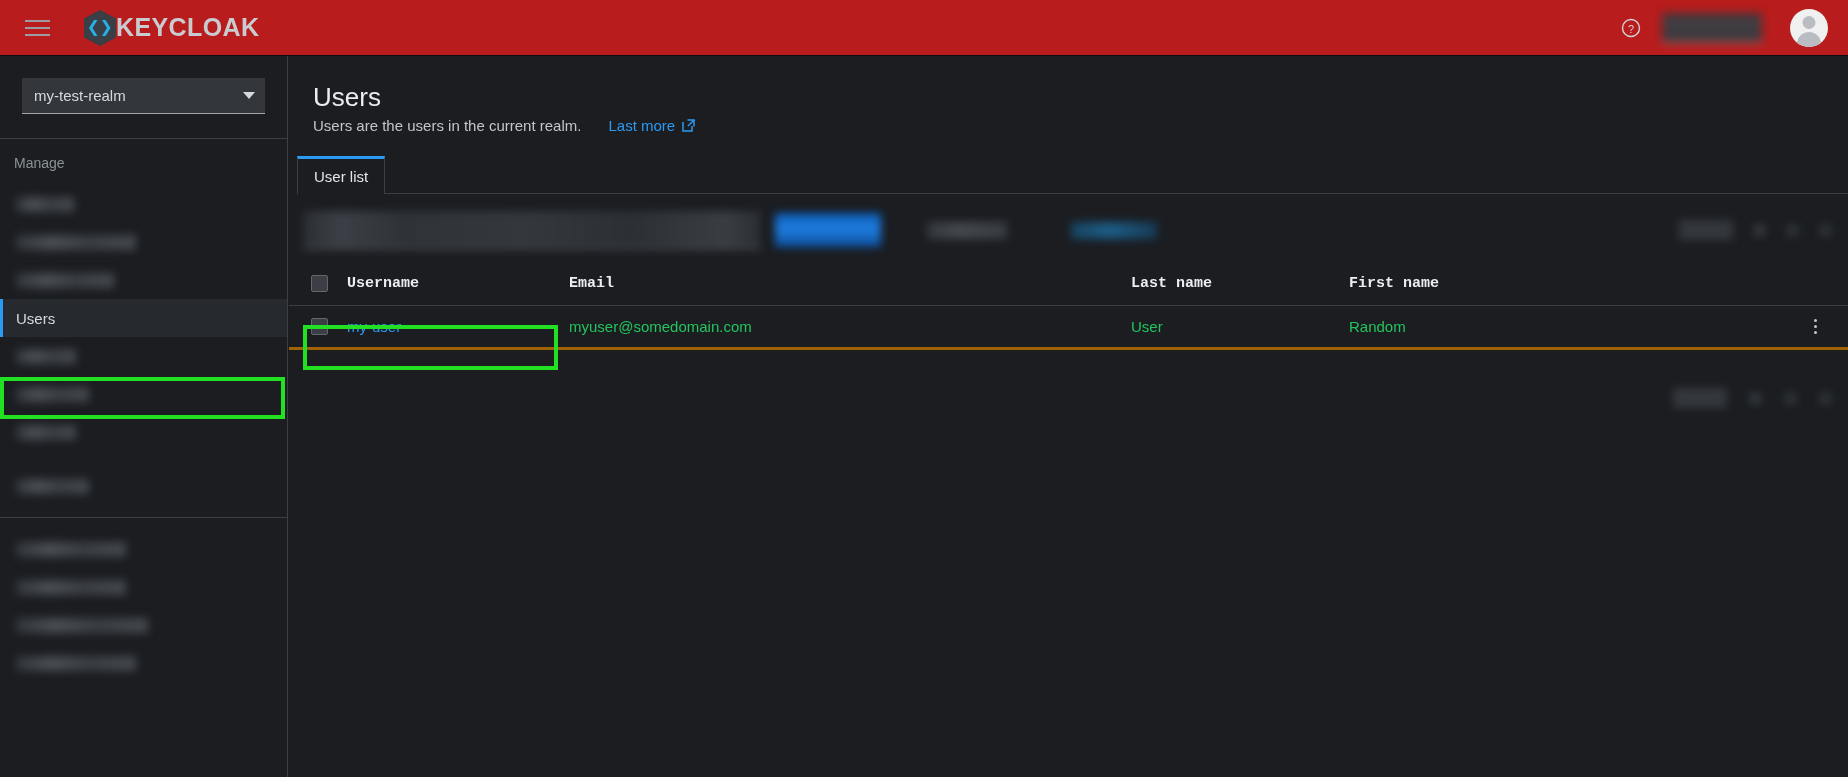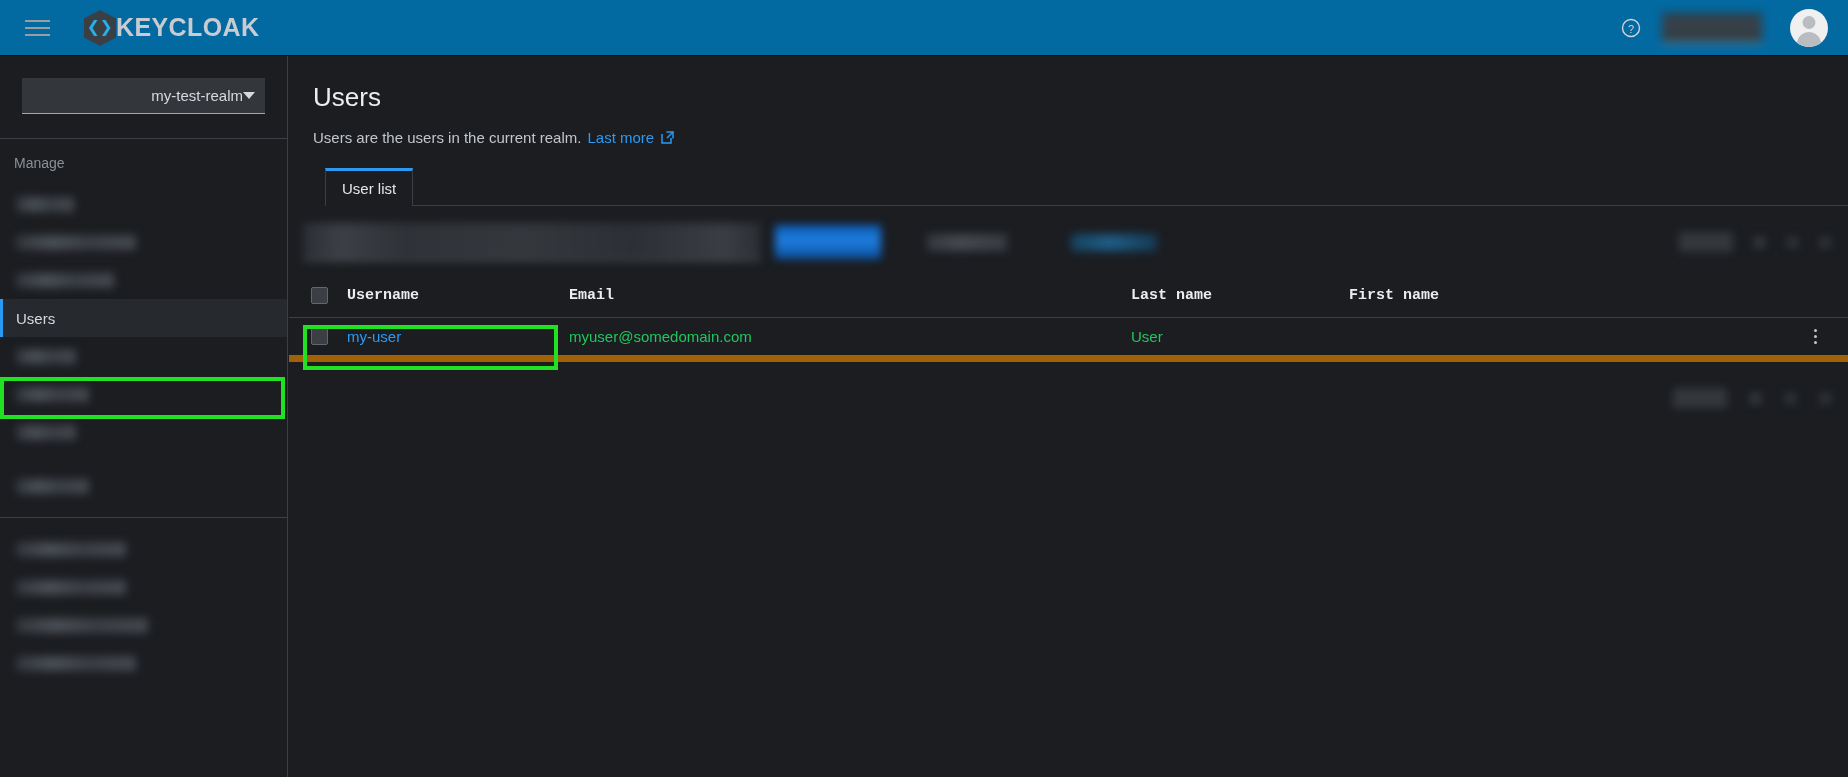--- a/index.html
+++ b/index.html
@@ -7,21 +7,21 @@
     width: 1848px; height: 777px;
     background: #1b1d21;
     font-family: "Liberation Sans", sans-serif;
     overflow: hidden;
   }
 
   
   .masthead {
     position: absolute; top: 0; left: 0;
     width: 1848px; height: 56px;
-    background: #0369a1;
+    background: #b91c1c;
     display: flex; align-items: center;
     border-bottom: 1px solid #0b0c0d;
   }
   .hamburger {
     width: 46px; height: 56px;
     display: flex; flex-direction: column; align-items: center; justify-content: center;
     gap: 5px; cursor: pointer; margin-left: 14px;
   }
   .hamburger span { display: block; width: 25px; height: 2px; background: #9a9ea3; }
 
@@ -66,21 +66,21 @@
   .sidebar {
     position: absolute; top: 56px; left: 0;
     width: 288px; height: 721px;
     background: #1b1d21;
     border-right: 1px solid #3b3f45;
   }
   .realm-select-wrap { padding: 22px 22px 0 22px; }
   .realm-select {
     height: 36px; background: #33373c;
     border-bottom: 1px solid #a2a6ab;
-    display: flex; align-items: center; justify-content: flex-end;
+    display: flex; align-items: center; justify-content: space-between;
     padding: 0 10px 0 12px; cursor: pointer;
   }
   .realm-select-label { color: #d6dadf; font-size: 15px; }
   .caret {
     width: 0; height: 0; border-left: 6px solid transparent;
     border-right: 6px solid transparent; border-top: 7px solid #d6dadf;
   }
   .sidebar-divider { height: 1px; background: #3b3f45; margin-top: 24px; }
 
   .nav-section-title {
@@ -107,30 +107,30 @@
   .nav-divider { height: 1px; background: #3b3f45; margin: 12px 0; }
 
   
   .main {
     position: absolute; top: 56px; left: 289px;
     width: 1559px; height: 721px;
     background: #1b1d21;
   }
   .page-header { padding: 26px 0 0 24px; }
   .page-title { color: #ebedf0; font-size: 26px; font-weight: normal; }
-  .page-sub-row { display: flex; align-items: flex-end; margin-top: 16px; gap: 6px; }
+  .page-sub-row { display: flex; align-items: flex-end; margin-top: 4px; gap: 27px; }
   .page-sub { color: #c2c6cb; font-size: 15px; }
   .learn-more {
     color: #2b9af3; font-size: 15px; cursor: pointer;
     display: inline-flex; align-items: center; gap: 6px;
   }
 
   
   .tabs {
-    margin-top: 22px; margin-left: 36px;
+    margin-top: 22px; margin-left: 8px;
     display: flex; align-items: flex-end; position: relative;
   }
   .tabs::after {
     content: ""; position: absolute; left: 0; right: -1559px; bottom: 0;
     height: 1px; background: #3b3f45;
   }
   .tab {
     height: 38px; padding: 0 16px;
     display: flex; align-items: center; justify-content: center;
     color: #e4e6ea; font-size: 15px; cursor: pointer;
@@ -170,21 +170,21 @@
     position: absolute; right: 16px; display: flex; align-items: center; gap: 20px;
   }
   .blur-pg-count { width: 54px; height: 20px; background: #34383d; filter: blur(4px); }
   .blur-pg-caret { width: 13px; height: 13px; background: #2e3237; filter: blur(3.5px); }
   .blur-pg-arrow { width: 13px; height: 13px; background: #2a2e33; filter: blur(3.5px); cursor: pointer; }
 
   
   .table { margin-top: 10px; width: 1559px; }
   .trow {
     display: flex; align-items: center; height: 44px;
-    border-bottom: 7px solid #a16207; position: relative;
+    border-bottom: 3px solid #a16207; position: relative;
   }
   .trow.head { border-bottom: 1px solid #3b3f45; font-family: Liberation Mono, monospace; }
   .cell-check { width: 58px; padding-left: 22px; display: flex; align-items: center; }
   .chk {
     width: 17px; height: 17px; background: #3b3f45;
     border: 1px solid #62676c; border-radius: 2px; cursor: pointer;
   }
   .c-user { width: 222px; }
   .c-email { width: 562px; }
   .c-last { width: 218px; }
@@ -346,20 +346,21 @@
       <div class="c-first th">First name</div>
     </div>
 
     <div class="trow">
       <div class="cell-check">
         <div class="chk"></div>
       </div>
       <div class="c-user td link">my-user</div>
       <div class="c-email td">myuser@somedomain.com</div>
       <div class="c-last td">User</div>
+      <div class="c-first td">Random</div>
       <div class="kebab">
         <i></i>
         <i></i>
         <i></i>
       </div>
     </div>
   </div>
 
   <div class="bottom-pagination">
     <div class="blur-pg-count"></div>

